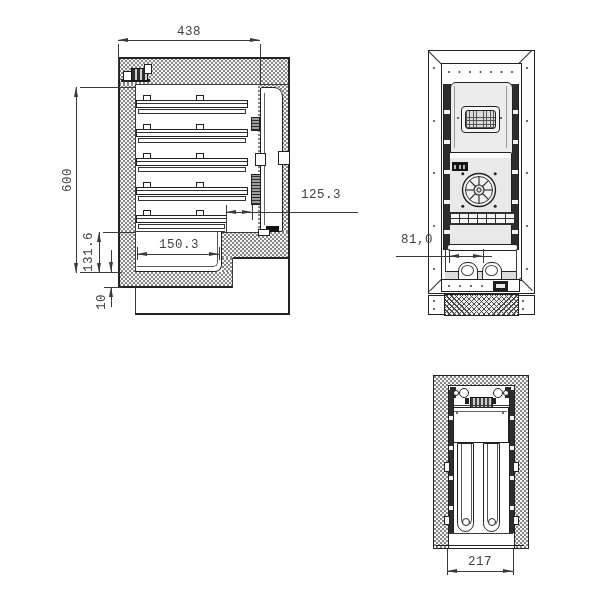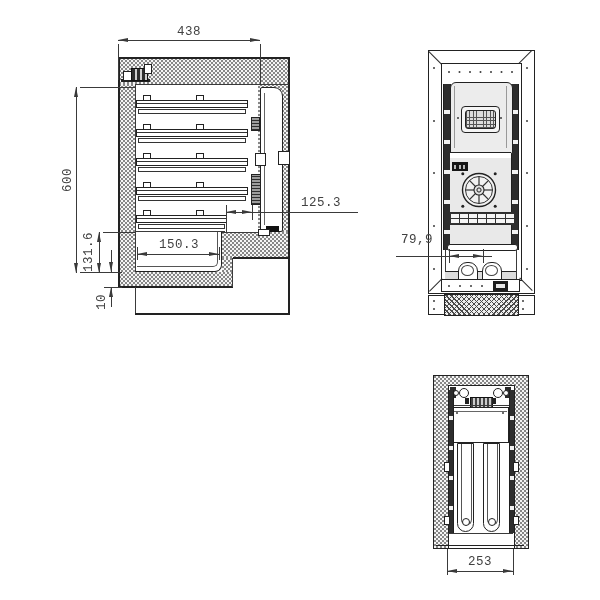--- a/index.html
+++ b/index.html
@@ -168,21 +168,21 @@
       <div class="arrR" style="left:208.5px;top:251.9px;"></div>
       <div class="dim" style="left:154px;top:238px;width:50px;">150.3</div>
     </div>
 
     <div>
       <div class="vl" style="left:226px;top:205px;height:27px;"></div>
       <div class="vl" style="left:252px;top:205px;height:15px;"></div>
       <div class="hl" style="left:226px;top:211.5px;width:132px;"></div>
       <div class="arrL" style="left:226px;top:209.9px;"></div>
       <div class="arrR" style="left:241.5px;top:209.9px;"></div>
-      <div class="dim" style="left:295px;top:196px;width:52px;">125.3</div>
+      <div class="dim" style="left:295px;top:188px;width:52px;">125.3</div>
     </div>
   </div>
 
   <div>
     <div class="wbox" style="left:428px;top:50px;width:105px;height:242px;border-width:1.5px;"></div>
     <div class="wbox" style="left:441px;top:63px;width:79px;height:216px;border-width:1px;"></div>
     <div class="diag" style="left:429px;top:51px;width:18px;transform:rotate(45deg);"></div>
     <div class="diag" style="left:532px;top:51px;width:18px;transform:rotate(135deg);"></div>
     <div class="diag" style="left:429px;top:291px;width:18px;transform:rotate(-45deg);"></div>
     <div class="diag" style="left:532px;top:291px;width:18px;transform:rotate(-135deg);"></div>
@@ -253,21 +253,21 @@
     <div class="wbox" style="left:517px;top:295px;width:16px;height:18px;border-width:1px;"></div>
     <div class="dot" style="left:433px;top:300px;box-shadow:0 8px #3c3c3c,89px 0 #3c3c3c,89px 8px #3c3c3c;"></div>
     <div class="crosshatch" style="left:444px;top:294px;width:73px;height:20px;"></div>
 
     <div>
       <div class="hl" style="left:396px;top:255.5px;width:96px;"></div>
       <div class="vl" style="left:449px;top:249px;height:14px;"></div>
       <div class="vl" style="left:483px;top:249px;height:14px;"></div>
       <div class="arrL" style="left:449px;top:253.9px;"></div>
       <div class="arrR" style="left:472.5px;top:253.9px;"></div>
-      <div class="dim" style="left:396px;top:233px;width:42px;">79,9</div>
+      <div class="dim" style="left:396px;top:233px;width:42px;">81,0</div>
     </div>
   </div>
 
   <div>
     <div class="stipple" style="left:433px;top:375px;width:94px;height:172px;border:1.2px solid #222;"></div>
     <div class="abs" style="left:448px;top:385px;width:65px;height:162px;background:#fff;border:1px solid #222;border-bottom:none;"></div>
 
     <div class="abs" style="left:450px;top:387px;width:6px;height:11px;background:#2a2a2a;"></div>
     <div class="abs" style="left:505px;top:387px;width:6px;height:11px;background:#2a2a2a;"></div>
     <div class="abs" style="left:459px;top:388px;width:8px;height:8px;border:1.2px solid #222;border-radius:50%;background:#fff;"></div>
@@ -302,17 +302,17 @@
 
     <div class="hl" style="left:448px;top:532.5px;width:65px;"></div>
     <div class="hl2" style="left:436px;top:544.5px;width:88px;"></div>
 
     <div>
       <div class="vl" style="left:447px;top:549px;height:26px;"></div>
       <div class="vl" style="left:513px;top:549px;height:26px;"></div>
       <div class="hl" style="left:447px;top:570.5px;width:66px;"></div>
       <div class="arrL" style="left:447px;top:568.9px;"></div>
       <div class="arrR" style="left:502.5px;top:568.9px;"></div>
-      <div class="dim" style="left:456px;top:555px;width:48px;">253</div>
+      <div class="dim" style="left:456px;top:555px;width:48px;">217</div>
     </div>
   </div>
 
 </div>
 
 </body></html>

